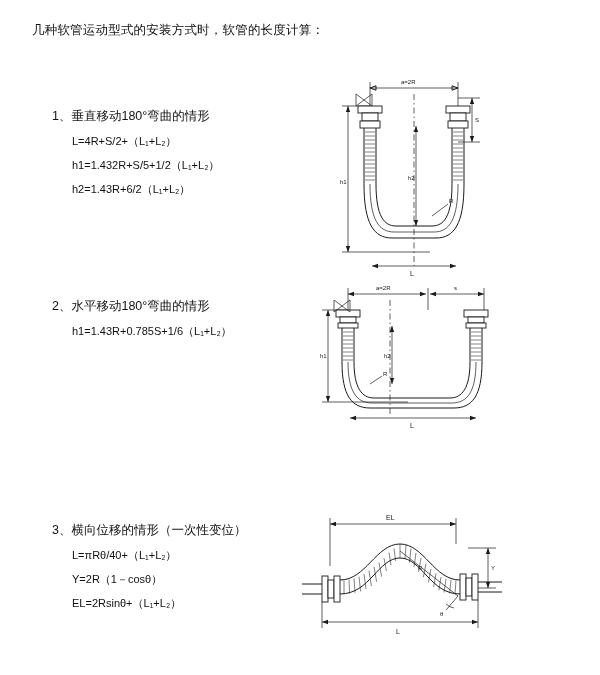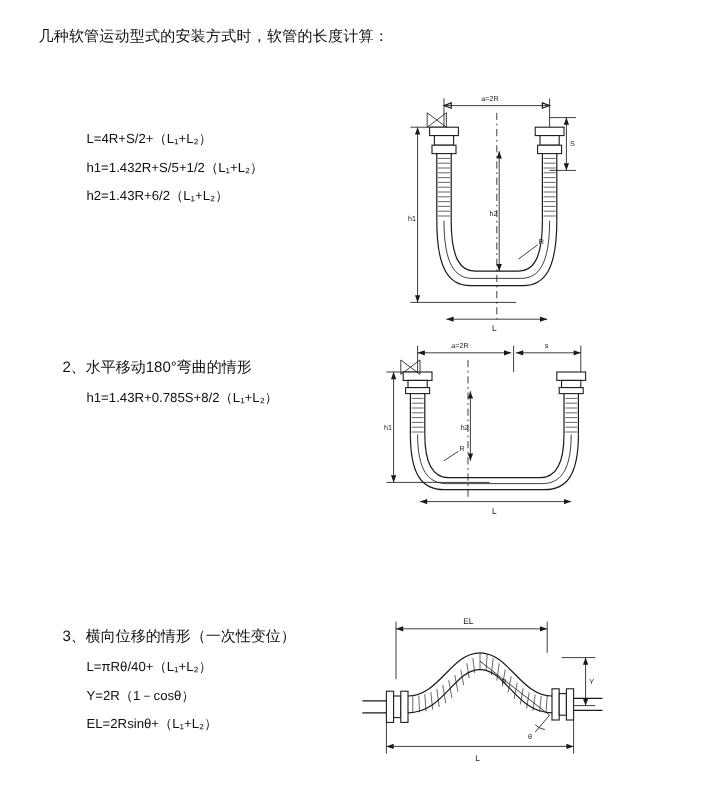--- a/index.html
+++ b/index.html
@@ -74,20 +74,21 @@
 </style>
 </head>
 <body>
 
 <div class="page">
 
   <div class="heading">几种软管运动型式的安装方式时，软管的长度计算：</div>
 
   <div class="section sec1">
     <div class="text-col">
+      <div class="sec-title">1、垂直移动180°弯曲的情形</div>
       <div class="formula">L=4R+S/2+（L₁+L₂）</div>
       <div class="formula">h1=1.432R+S/5+1/2（L₁+L₂）</div>
       <div class="formula">h2=1.43R+6/2（L₁+L₂）</div>
     </div>
 
     <div class="fig fig1">
       <svg width="200" height="230" viewBox="0 0 200 230">
 
         <line class="ln-thin" x1="58" y1="22" x2="146" y2="22"></line>
         <path class="ln" d="M58 22 l6 -2.2 v4.4 z" fill="#1a1a1a" stroke="none"></path>
@@ -175,21 +176,21 @@
 
         <path class="ln-thin" d="M44 28 l8 6 -8 6 z"></path>
         <path class="ln-thin" d="M60 28 l-8 6 8 6 z"></path>
       </svg>
     </div>
   </div>
 
   <div class="section sec2">
     <div class="text-col">
       <div class="sec-title">2、水平移动180°弯曲的情形</div>
-      <div class="formula">h1=1.43R+0.785S+8/2（L₁+L₂）</div>
+      <div class="formula">h1=1.43R+0.785S+1/6（L₁+L₂）</div>
     </div>
 
     <div class="fig fig2">
       <svg width="210" height="160" viewBox="0 0 210 160">
 
         <line class="ln-thin" x1="40" y1="14" x2="118" y2="14"></line>
         <path d="M40 14 l6 -2.2 v4.4 z" fill="#1a1a1a"></path>
         <path d="M118 14 l-6 -2.2 v4.4 z" fill="#1a1a1a"></path>
         <text class="dimtxt" x="68" y="10">a=2R</text>
 

